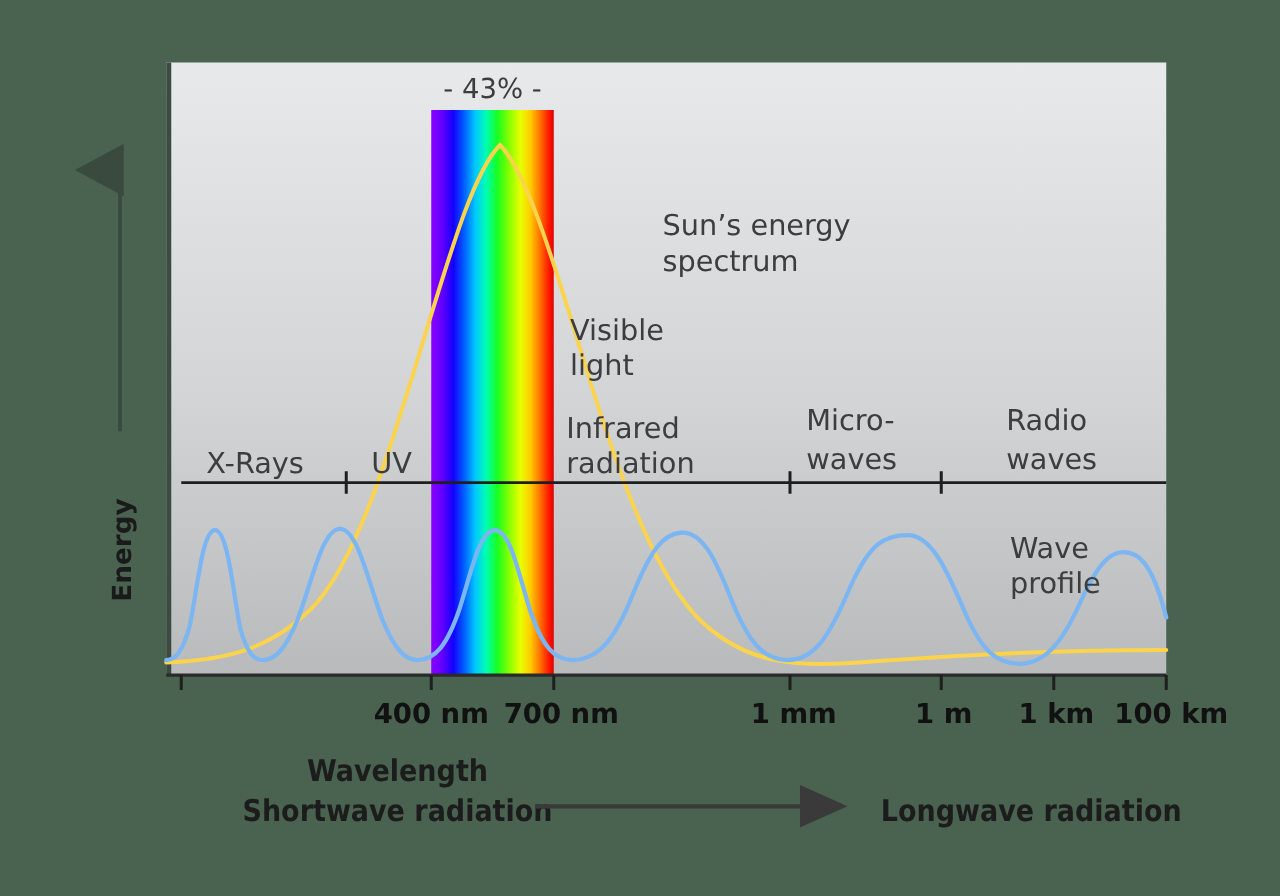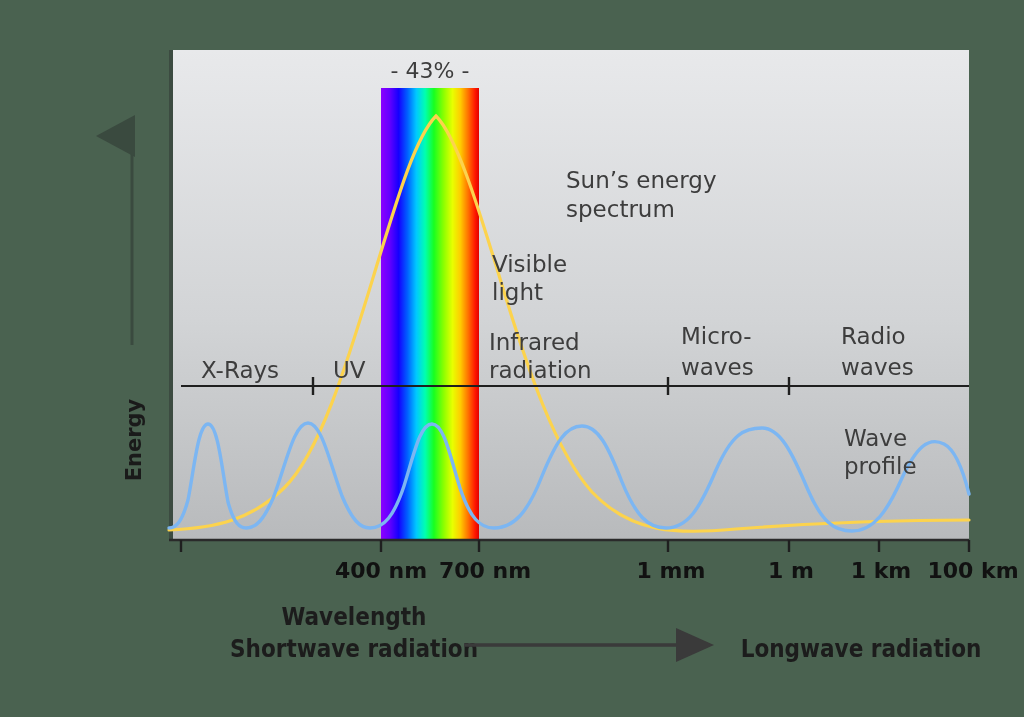--- a/index.html
+++ b/index.html
@@ -10,21 +10,20 @@
     width: 1024px;
     height: 717px;
     background: #4a6250;
     font-family: "DejaVu Sans", sans-serif;
     overflow: hidden;
     position: relative;
   }
   #stage {
     position: absolute;
     inset: 0;
-    padding-left: 36px;
   }
   svg.root {
     display: block;
     width: 1024px;
     height: 717px;
   }
   text {
     font-family: "DejaVu Sans", sans-serif;
     fill: #3a3a3a;
   }

